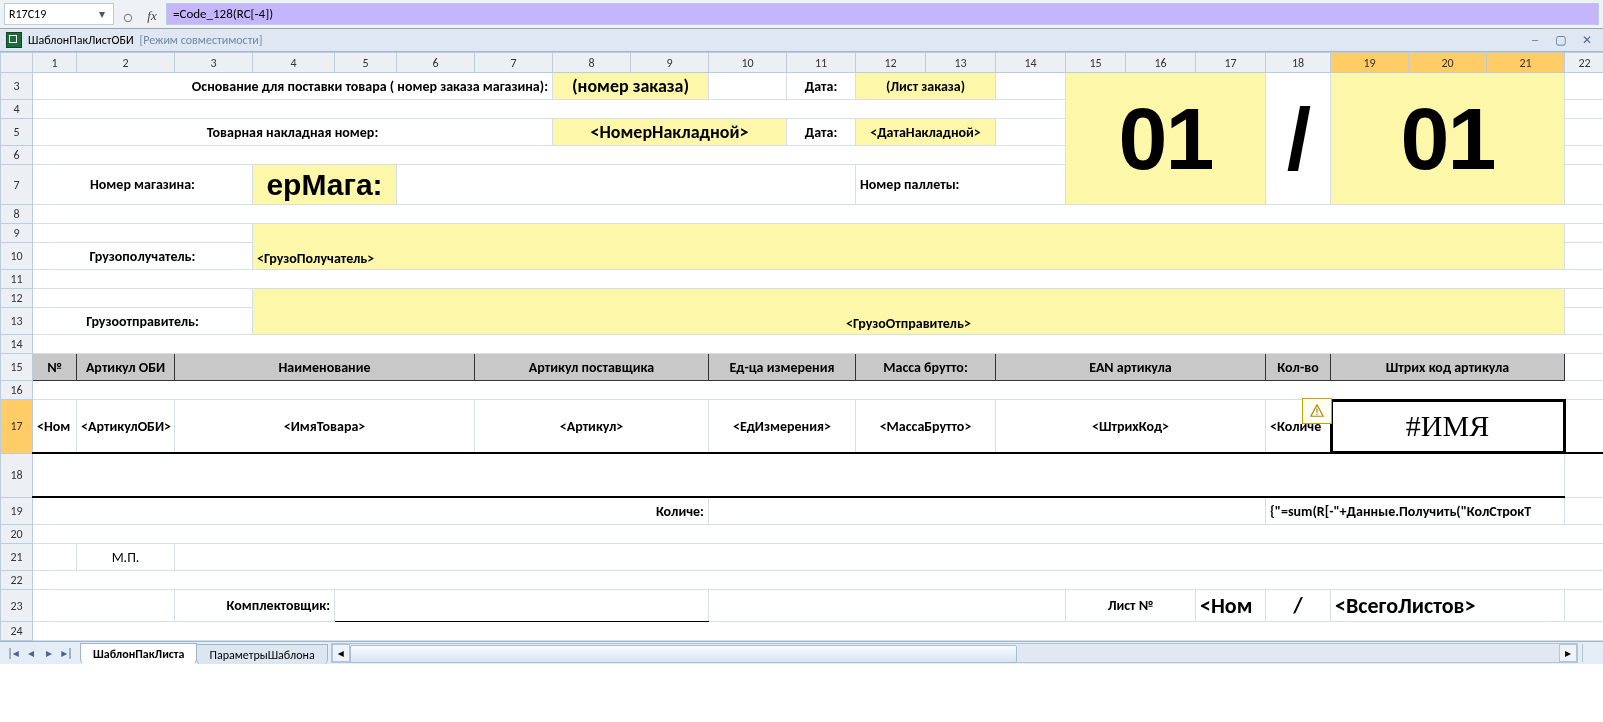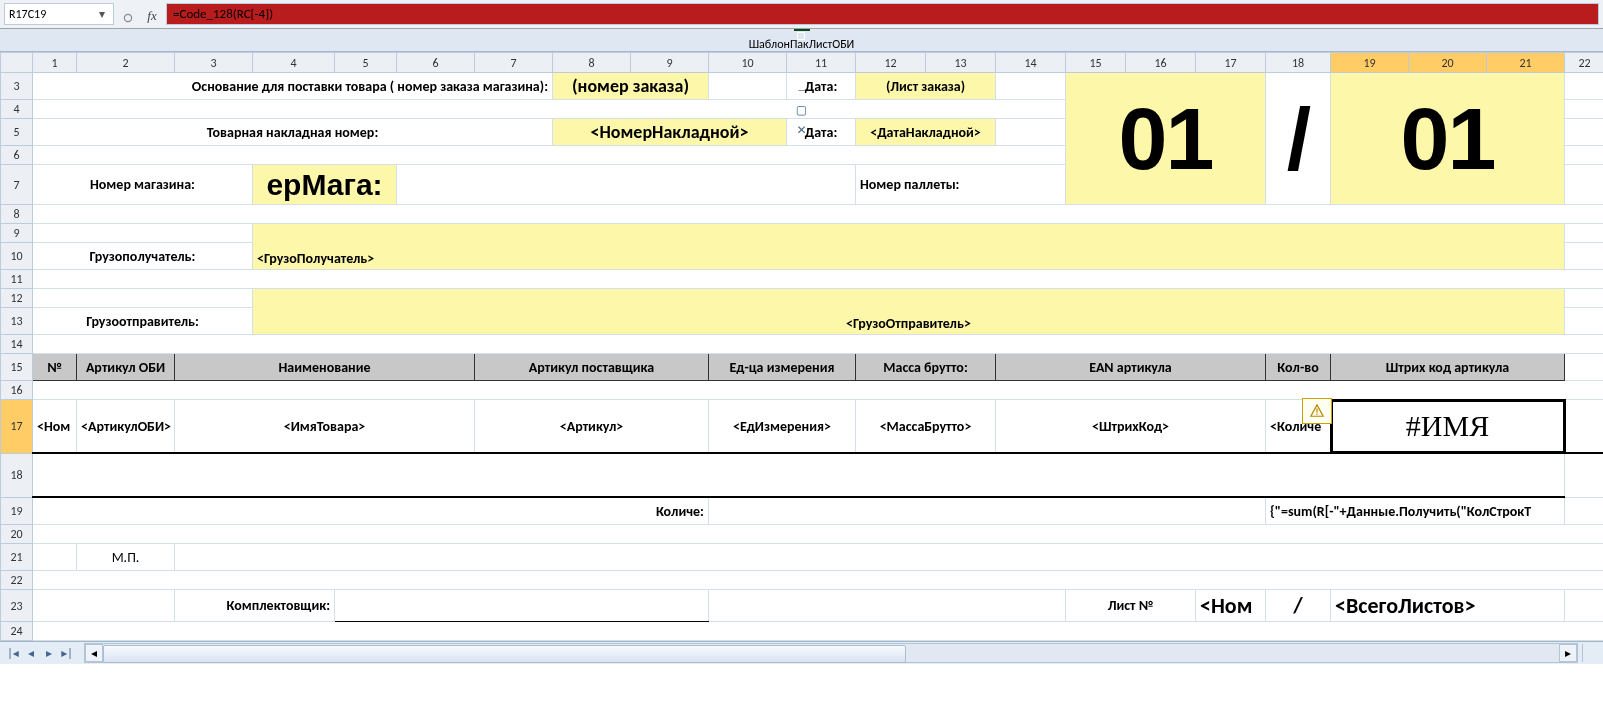--- a/index.html
+++ b/index.html
@@ -3,23 +3,23 @@
 <meta charset="utf-8">
 <style>
   html,body{margin:0;padding:0;font-family:"Calibri","Arial",sans-serif;font-size:13px;color:#000;background:#fff;overflow:hidden;}
   
   .formula-bar{display:flex;align-items:center;height:24px;border-bottom:1px solid #a3a3a3;background:#eef2f7;padding:2px 4px;gap:4px;}
   .name-box{width:100px;height:20px;background:#fff;border:1px solid #bcccdc;font-size:12px;padding:0 4px;display:flex;align-items:center;justify-content:space-between;}
   .name-box .dd{width:14px;height:14px;display:flex;align-items:center;justify-content:center;color:#555;}
   .fb-btn{width:20px;height:20px;display:flex;align-items:flex-end;justify-content:center;color:#666;border-radius:2px;}
   .fb-btn svg{width:12px;height:12px;}
   .fx{font-style:italic;font-family:"Times New Roman",serif;font-size:13px;color:#444;}
-  .formula-input{flex:1;height:20px;background:#b91c1c;border:1px solid #bcccdc;border-radius:0;font-size:13px;padding:0 6px;line-height:20px;}
+  .formula-input{flex:1;height:20px;background:#c4b5fd;border:1px solid #bcccdc;border-radius:0;font-size:13px;padding:0 6px;line-height:20px;}
   
-  .doc-title{display:flex;align-items:center;height:22px;background:#dfe7f2;border-bottom:1px solid #a7b8cc;padding:0 6px;gap:6px;font-size:12px;flex-direction:column;}
+  .doc-title{display:flex;align-items:center;height:22px;background:#dfe7f2;border-bottom:1px solid #a7b8cc;padding:0 6px;gap:6px;font-size:12px;}
   .doc-title .xl-icon{width:14px;height:14px;background:#1d6b3a;border:1px solid #0d4a24;position:relative;}
   .doc-title .xl-icon::after{content:"";position:absolute;left:2px;top:2px;width:6px;height:6px;border:1px solid #fff;}
   .doc-title .mode{color:#6f88a5;}
   .doc-title .spacer{flex:1;}
   .win-btn{width:20px;height:16px;display:flex;align-items:center;justify-content:center;color:#4a6a8b;}
   
   .grid-wrap{position:relative;width:1603px;}
   table.sheet{border-collapse:collapse;table-layout:fixed;width:1600px;}
   table.sheet th, table.sheet td{border:1px solid #d5dfe6;padding:0;vertical-align:middle;}
   table.sheet thead th{background:#ecf0f5;font-weight:normal;font-size:12px;height:19px;text-align:center;border-color:#bcccdc;color:#333;}
@@ -409,20 +409,24 @@
 </table>
 </div>
 
 <div class="bottom">
   <div class="tab-nav">
     <div class="nbtn">|◂</div>
     <div class="nbtn">◂</div>
     <div class="nbtn">▸</div>
     <div class="nbtn">▸|</div>
   </div>
+  <div class="tabs">
+    <div class="tab active">ШаблонПакЛиста</div>
+    <div class="tab">ПараметрыШаблона</div>
+  </div>
   <div class="hscroll">
     <div class="arrow">◂</div>
     <div class="track">
       <div class="thumb"></div>
     </div>
     <div class="arrow">▸</div>
   </div>
   <div class="corner"></div>
 </div>
 

